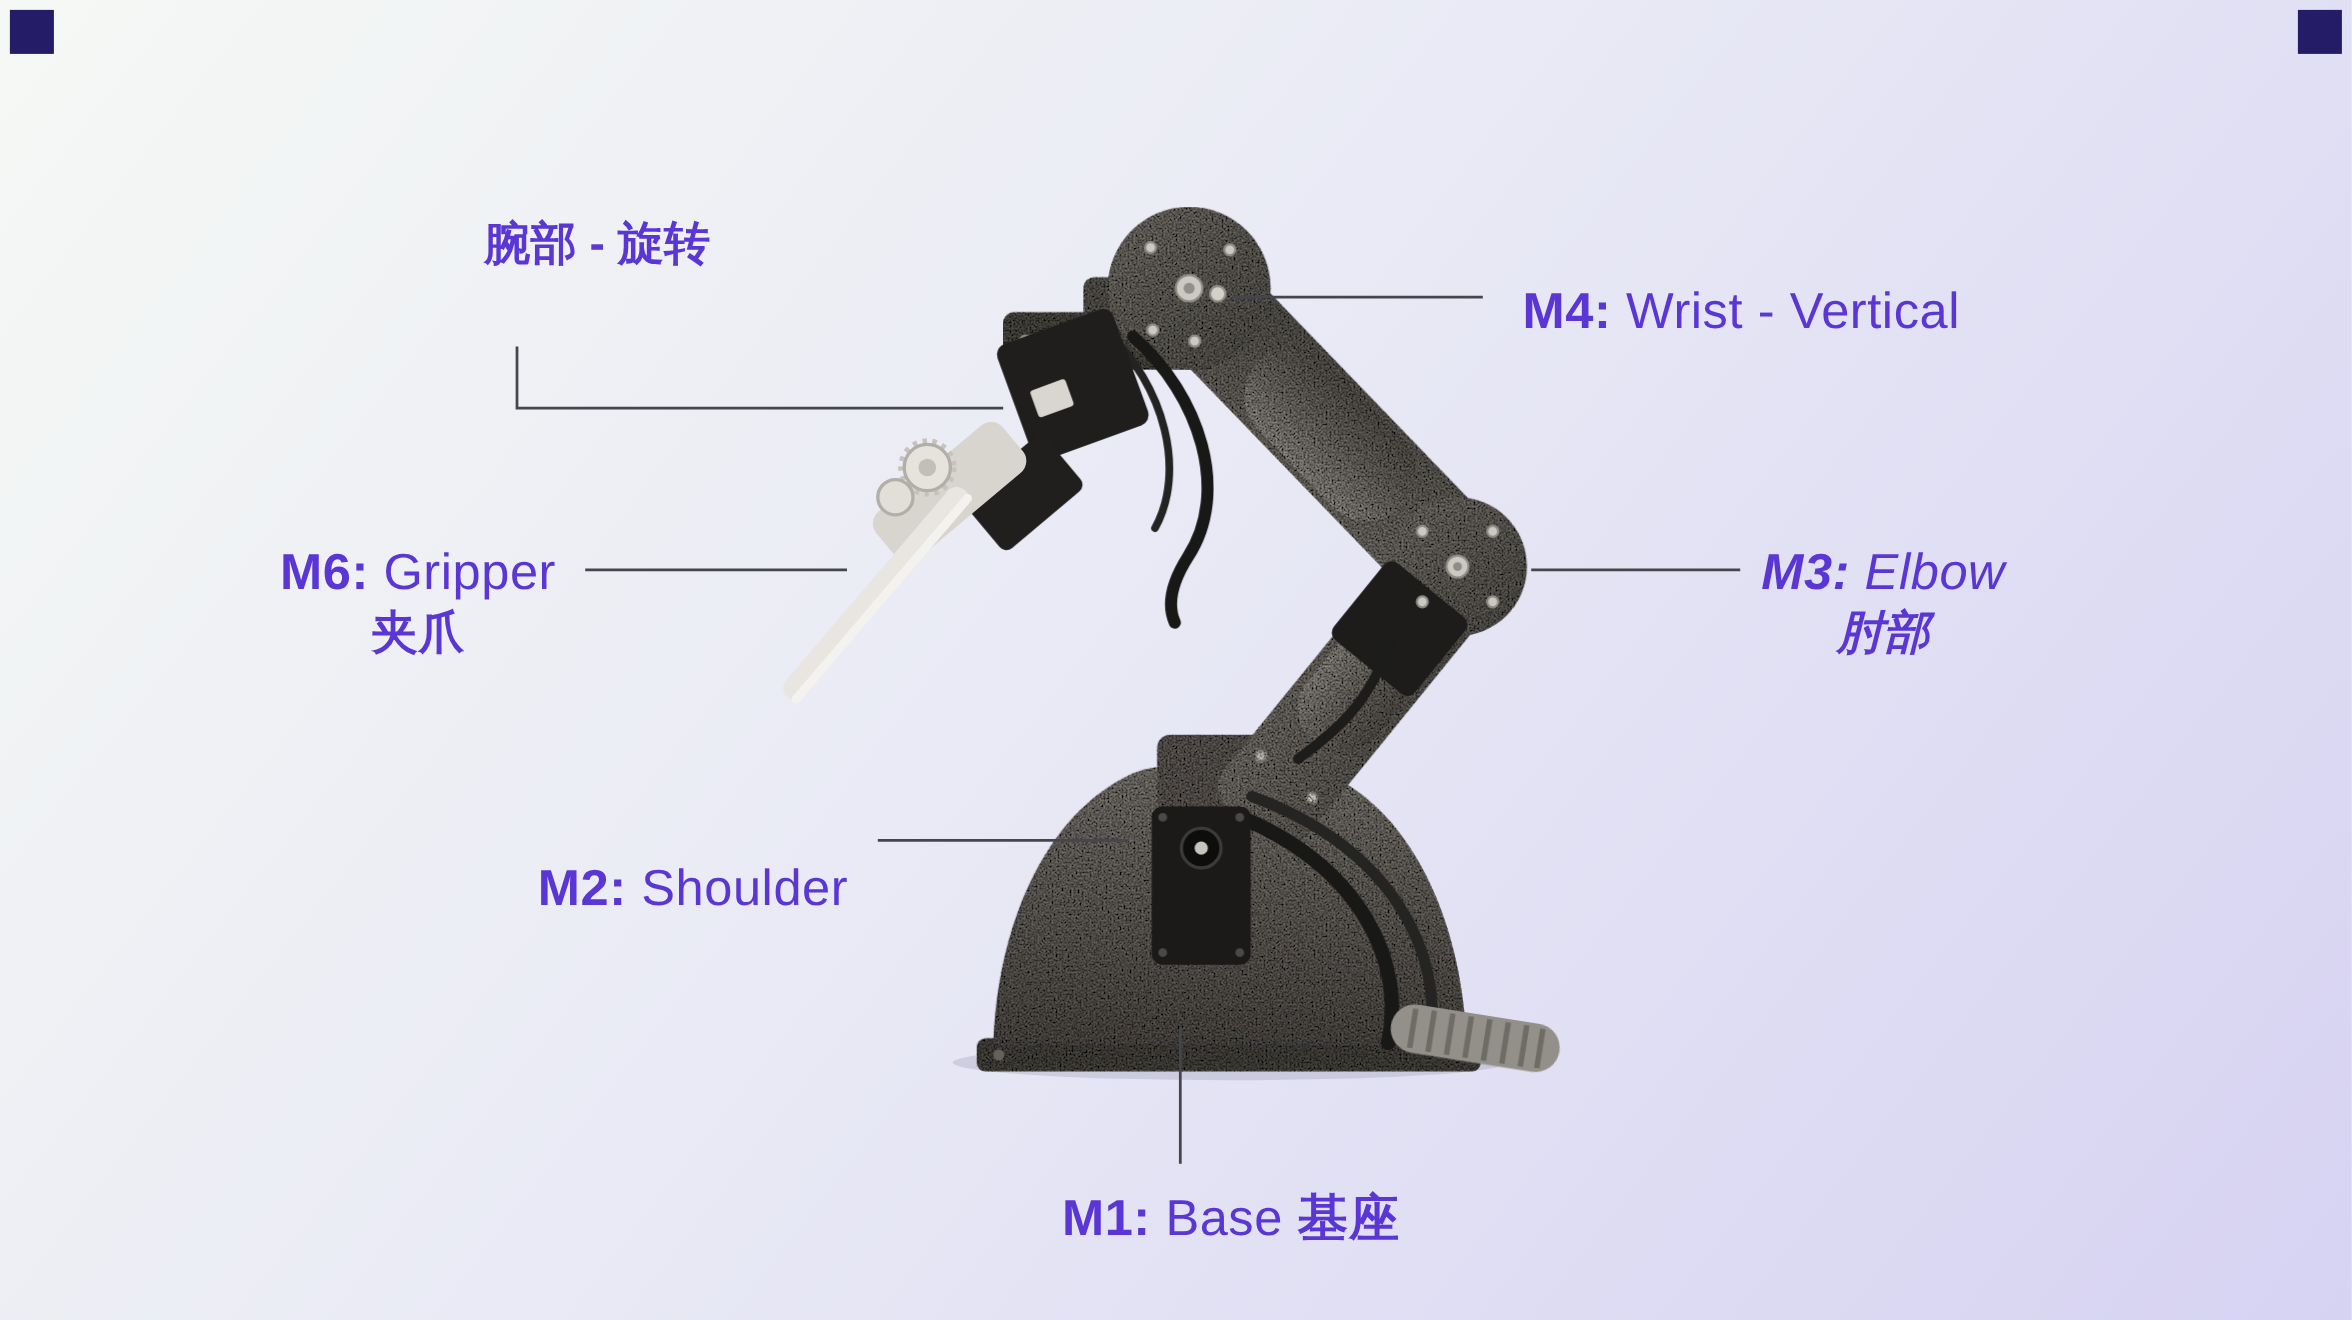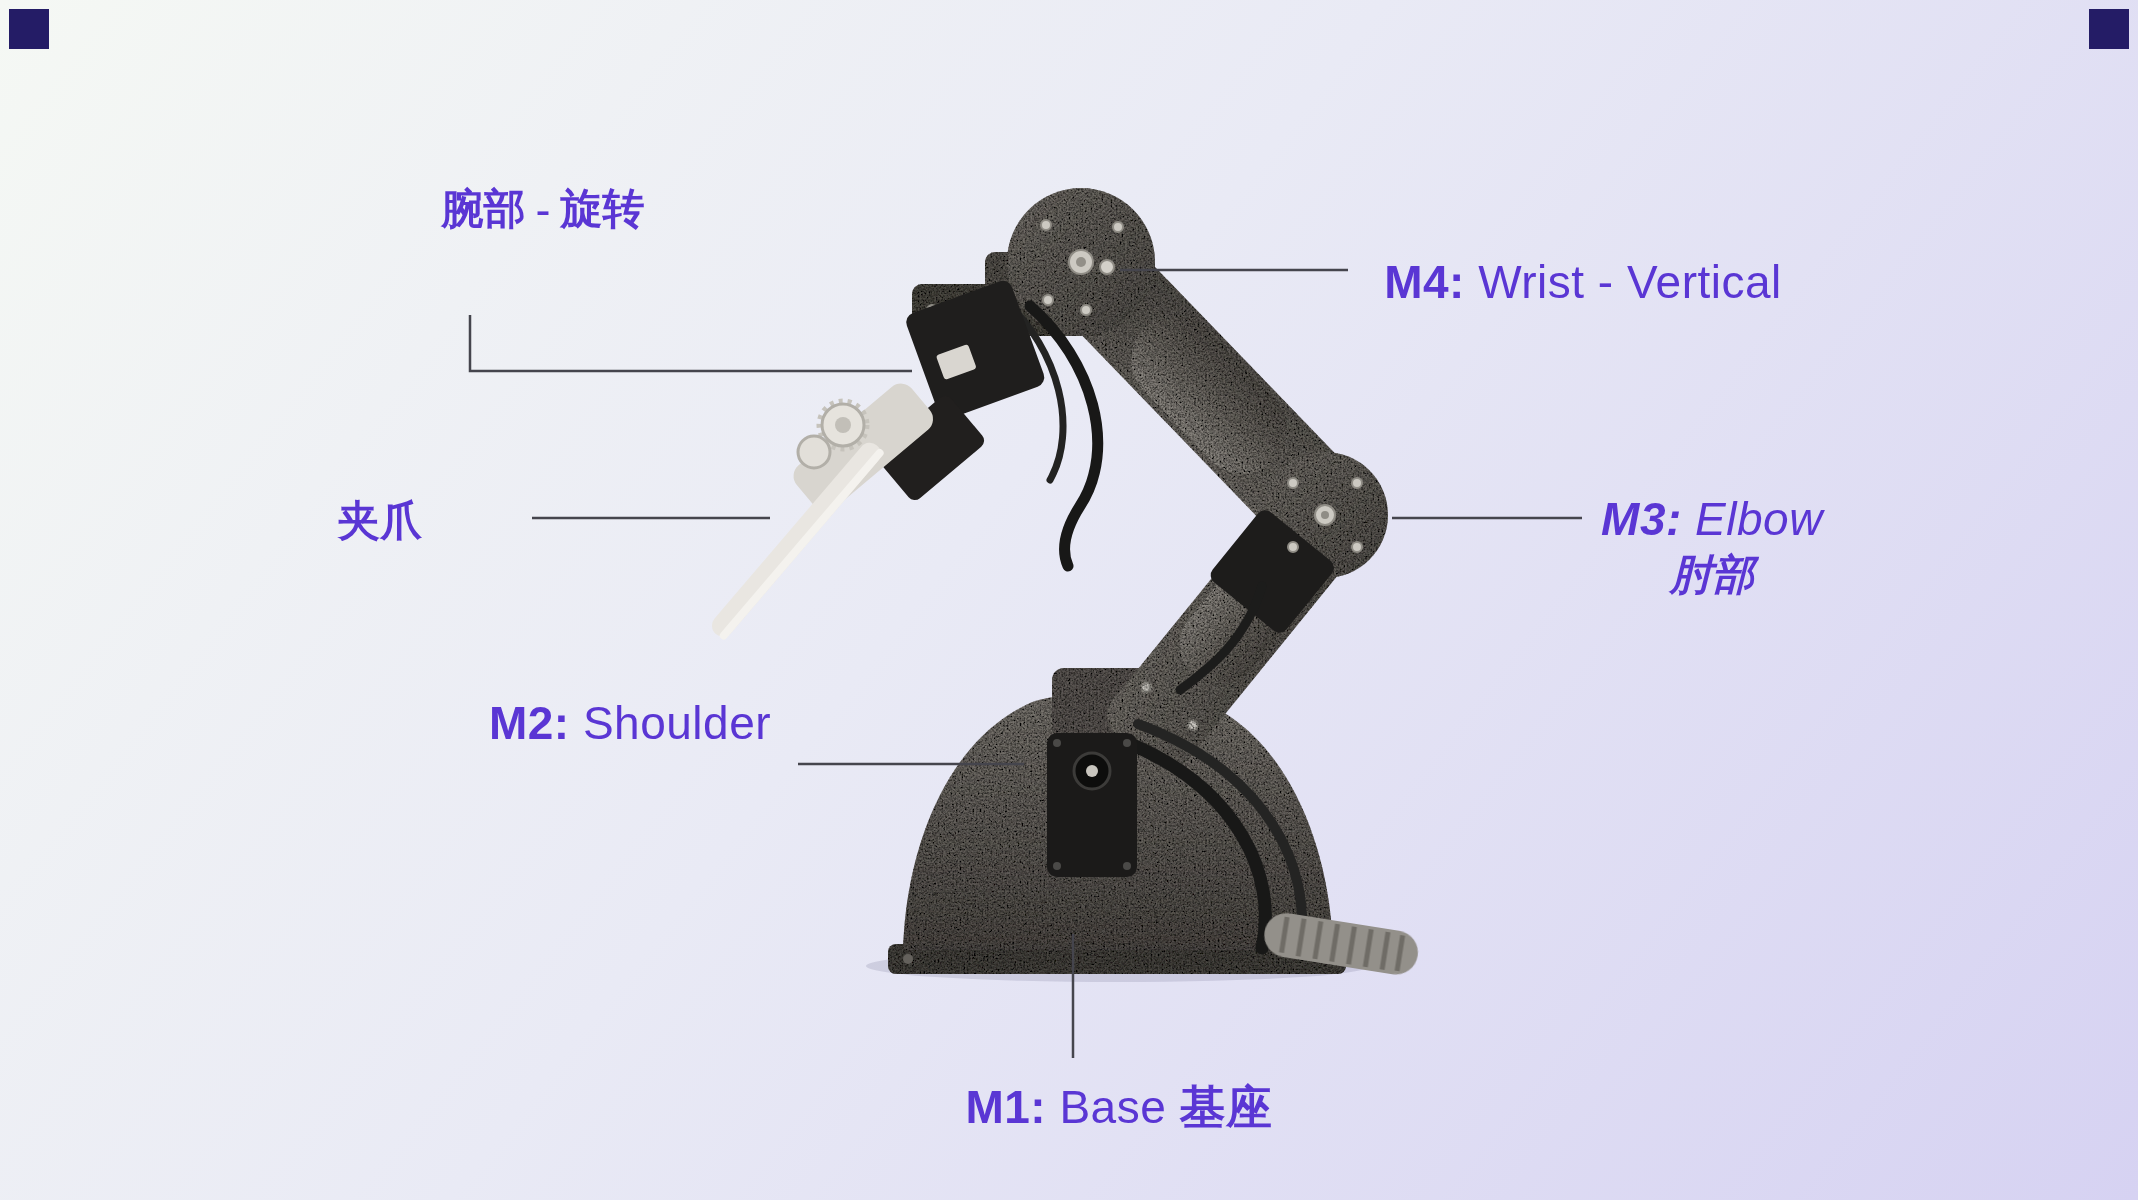--- a/index.html
+++ b/index.html
@@ -19,21 +19,21 @@
   }
   .corner.tl { left: 9px; top: 9px; }
   .corner.tr { right: 9px; top: 9px; }
   .label {
     position: absolute; color: var(--accent, #5a36d4);
     text-align: center; transform: translateX(-50%); white-space: nowrap;
   }
   .label .en { font-size: 46px; line-height: 54px; font-weight: 400; letter-spacing: .5px; }
   .label .en b { font-weight: 700; }
   .label .zh { font-size: 42px; line-height: 50px; font-weight: 700; margin-top: 4px; }
-  .label .zh.top { margin-top: 4px; margin-bottom: 4px; font-family: Liberation Serif, serif; }
+  .label .zh.top { margin-top: 16px; margin-bottom: 4px; }
   .leader { stroke: var(--leader, #45454d); stroke-width: 2.5; fill: none; }
 </style>
 </head>
 <body>
 
 <div class="stage">
 
   <div class="corner tl"></div>
   <div class="corner tr"></div>
 
@@ -190,29 +190,30 @@
 
   <div class="label" style="left:543px; top:180px;">
     <div class="zh top">腕部 - 旋转</div>
   </div>
 
   <div class="label" style="left:1583px; top:255px;">
     <div class="en"><b>M4:</b><span> Wrist - Vertical</span></div>
   </div>
 
   <div class="label" style="left:380px; top:492px;">
+    <div class="en"><b>M6:</b><span> Gripper</span></div>
     <div class="zh">夹爪</div>
   </div>
 
   <div class="label" style="left:1712px; top:492px;font-style:italic;">
     <div class="en"><b>M3:</b><span> Elbow</span></div>
     <div class="zh">肘部</div>
   </div>
 
-  <div class="label" style="left:630px; top:696px;">
+  <div class="label" style="left:630px; top:780px;">
     <div class="en"><b>M2:</b><span> Shoulder</span></div>
   </div>
 
   <div class="label" style="left:1119px; top:1080px;text-align:right;">
     <div class="en"><b>M1:</b><span> Base </span><b>基座</b></div>
   </div>
 
 </div>
 
 </body></html>

